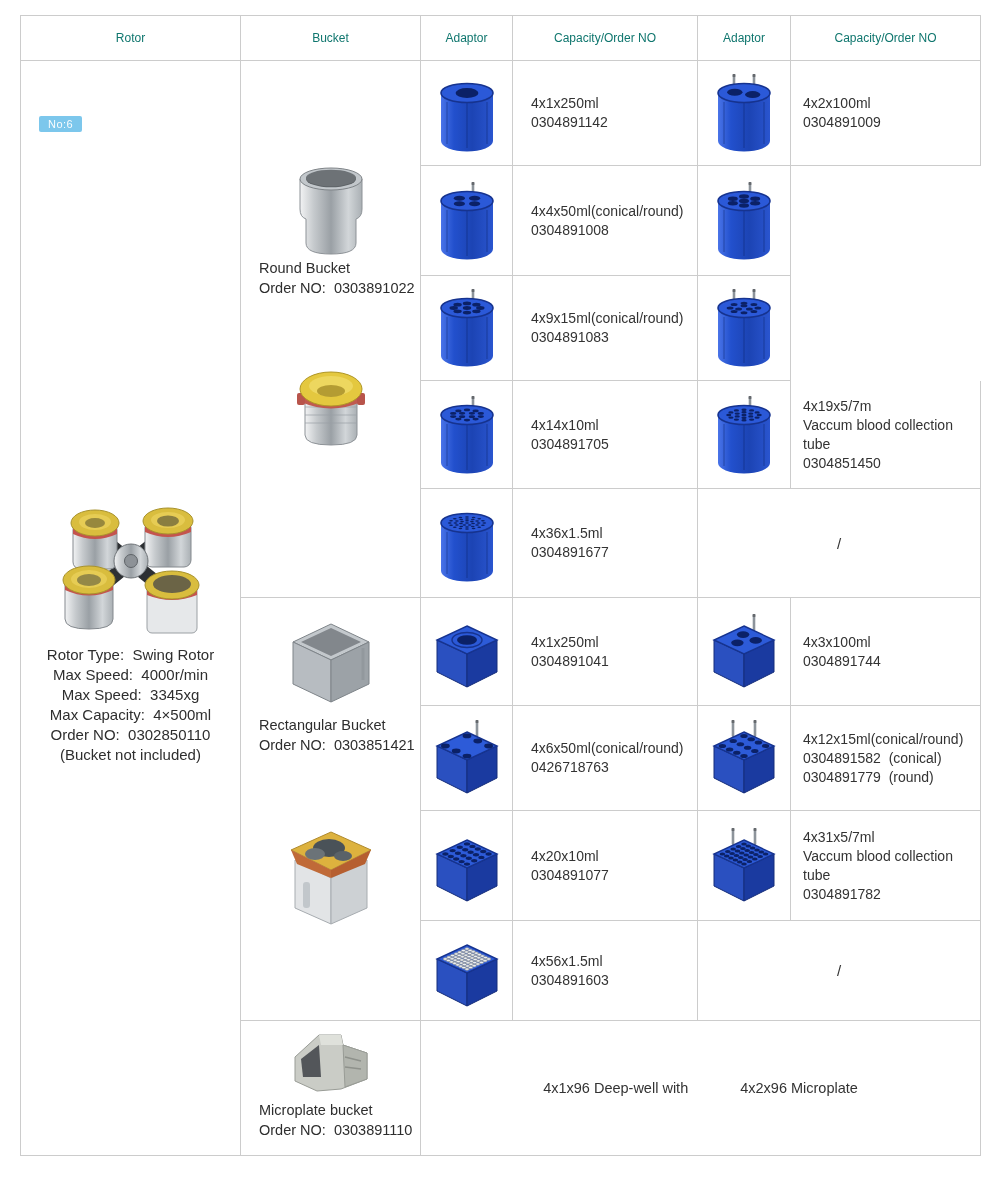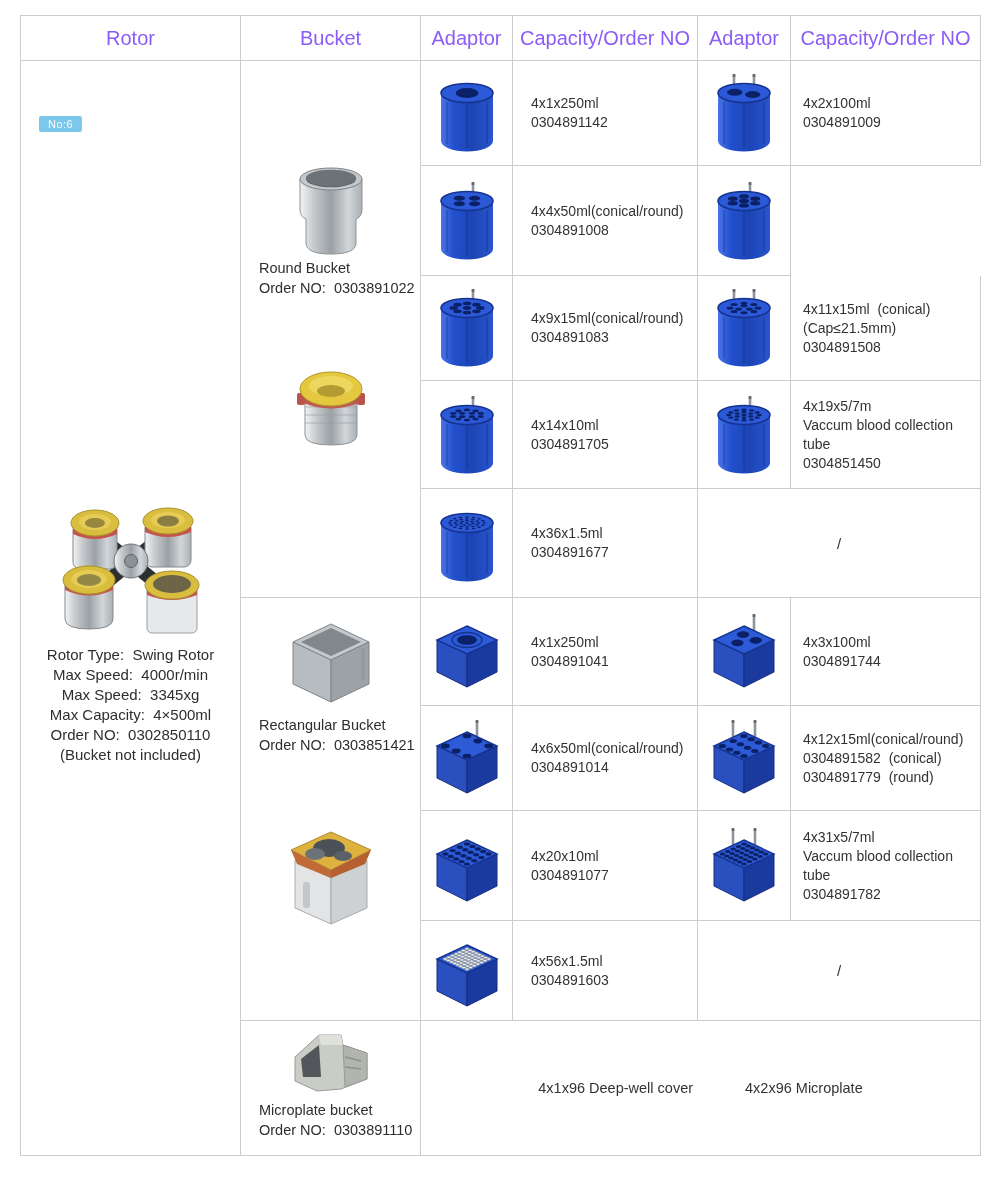--- a/index.html
+++ b/index.html
@@ -9,21 +9,21 @@
     -webkit-font-smoothing:antialiased;
   }
   .spec-table{
     position:absolute;left:20px;top:15px;width:960px;
     display:grid;
     grid-template-columns:220px 180px 92px 185px 93px 190px;
     grid-template-rows:45px 105px 110px 105px 108px 109px 108px 105px 110px 100px 135px;
     border-top:1px solid #ccc;border-left:1px solid #ccc;background:#fff;
   }
   .cell{border-right:1px solid #ccc;border-bottom:1px solid #ccc;position:relative;box-sizing:border-box;background:#fff;}
-  .hcell{display:flex;align-items:center;justify-content:center;font-size:20px;color:#8b5cf6;}
+  .hcell{display:flex;align-items:center;justify-content:center;font-size:12px;color:#0f766e;}
   .adapt{display:flex;align-items:center;justify-content:center;}
   .cap{display:flex;align-items:center;padding-left:18px;padding-right:12px;}
   .cap-r{padding-left:12px;}
   .txt{font-size:14px;line-height:19px;white-space:pre;color:#333;}
   .slash{display:flex;align-items:center;justify-content:center;font-size:15px;color:#333;}
   .bucketcell{overflow:hidden;}
   .b-img{position:absolute;left:0;width:100%;display:flex;justify-content:center;}
   .b-label{position:absolute;left:18px;right:11px;font-size:14.5px;line-height:19.5px;white-space:pre;color:#2e2e2e;}
   .rotorcell{overflow:hidden;}
   .badge{
@@ -284,25 +284,20 @@
         <ellipse cx="27.6" cy="23.1" rx="3.4" ry="1.5" fill="#0b2167"></ellipse>
         <ellipse cx="33.0" cy="17.2" rx="3.4" ry="1.5" fill="#0b2167"></ellipse>
         <ellipse cx="42.9" cy="18.6" rx="3.4" ry="1.5" fill="#0b2167"></ellipse>
         <ellipse cx="46.9" cy="22.0" rx="3.4" ry="1.5" fill="#0b2167"></ellipse>
         <ellipse cx="42.9" cy="25.4" rx="3.4" ry="1.5" fill="#0b2167"></ellipse>
         <ellipse cx="33.0" cy="26.8" rx="3.4" ry="1.5" fill="#0b2167"></ellipse>
         <ellipse cx="23.1" cy="25.4" rx="3.4" ry="1.5" fill="#0b2167"></ellipse>
         <ellipse cx="19.1" cy="22.0" rx="3.4" ry="1.5" fill="#0b2167"></ellipse>
         <ellipse cx="23.1" cy="18.6" rx="3.4" ry="1.5" fill="#0b2167"></ellipse>
       </svg>
-    </div>
-  <div class="cell cap cap-r" style="grid-area:4/6/5/7;">
-      <span class="txt">4x11x15ml  (conical)
-(Cap≤21.5mm)
-0304891508</span>
     </div>
 
   <div class="cell adapt" style="grid-area:5/3/6/4;">
       <svg width="66" height="84" viewBox="0 0 66 84">
         <rect x="37.7" y="3" width="2.6" height="20" rx="1.2" fill="#8d949b"></rect>
         <rect x="37.7" y="3" width="2.6" height="3" fill="#65696d"></rect>
         <path d="M7 22 L7 70 A 26 10.450000000000001 0 0 0 59 70 L59 22 Z" fill="url(#gcyl)"></path>
         <path d="M13 31 V73 M33 32 V77 M53 31 V73" stroke="rgba(10,30,100,.32)" stroke-width="1.4" fill="none"></path>
         <ellipse cx="33" cy="22" rx="26" ry="9.5" fill="#2b59d8" stroke="#16338f" stroke-width="1.6"></ellipse>
         <ellipse cx="37.9" cy="20.3" rx="3.1" ry="1.4" fill="#0b2167"></ellipse>
@@ -451,21 +446,21 @@
         <ellipse cx="37.0" cy="18.9" rx="4.4" ry="2.4" fill="#0b2167"></ellipse>
         <ellipse cx="47.8" cy="24.0" rx="4.4" ry="2.4" fill="#0b2167"></ellipse>
         <ellipse cx="58.6" cy="29.0" rx="4.4" ry="2.4" fill="#0b2167"></ellipse>
         <ellipse cx="15.4" cy="29.0" rx="4.4" ry="2.4" fill="#0b2167"></ellipse>
         <ellipse cx="26.2" cy="34.0" rx="4.4" ry="2.4" fill="#0b2167"></ellipse>
         <ellipse cx="37.0" cy="39.1" rx="4.4" ry="2.4" fill="#0b2167"></ellipse>
       </svg>
     </div>
   <div class="cell cap" style="grid-area:8/4/9/5;">
       <span class="txt">4x6x50ml(conical/round)
-0304891014</span>
+0426718763</span>
     </div>
   <div class="cell adapt" style="grid-area:8/5/9/6;">
       <svg width="74" height="82" viewBox="0 0 74 82">
         <rect x="24.7" y="3" width="2.6" height="17" rx="1.2" fill="#8d949b"></rect>
         <rect x="24.7" y="3" width="2.6" height="3" fill="#65696d"></rect>
         <rect x="46.7" y="3" width="2.6" height="17" rx="1.2" fill="#8d949b"></rect>
         <rect x="46.7" y="3" width="2.6" height="3" fill="#65696d"></rect>
         <polygon points="7,29, 37,43, 37,76 7,61" fill="#2a50c0" stroke="#142c7a" stroke-width="1"></polygon>
         <polygon points="67,29, 37,43, 37,76 67,61" fill="#1a3aa0" stroke="#142c7a" stroke-width="1"></polygon>
         <polygon points="37,15, 67,29, 37,43, 7,29" fill="#2d5bd8" stroke="#16338f" stroke-width="1.4"></polygon>
@@ -633,17 +628,17 @@
     </div>
   <div class="cell cap" style="grid-area:10/4/11/5;">
       <span class="txt">4x56x1.5ml
 0304891603</span>
     </div>
   <div class="cell slash" style="grid-area:10/5/11/7;">
       <span>/</span>
     </div>
 
   <div class="cell plates" style="grid-area:11/3/12/7;">
-    <span>4x1x96 Deep-well cover</span>
+    <span>4x1x96 Deep-well with</span>
     <span>4x2x96 Microplate</span>
   </div>
 
 </div>
 
 </body></html>

